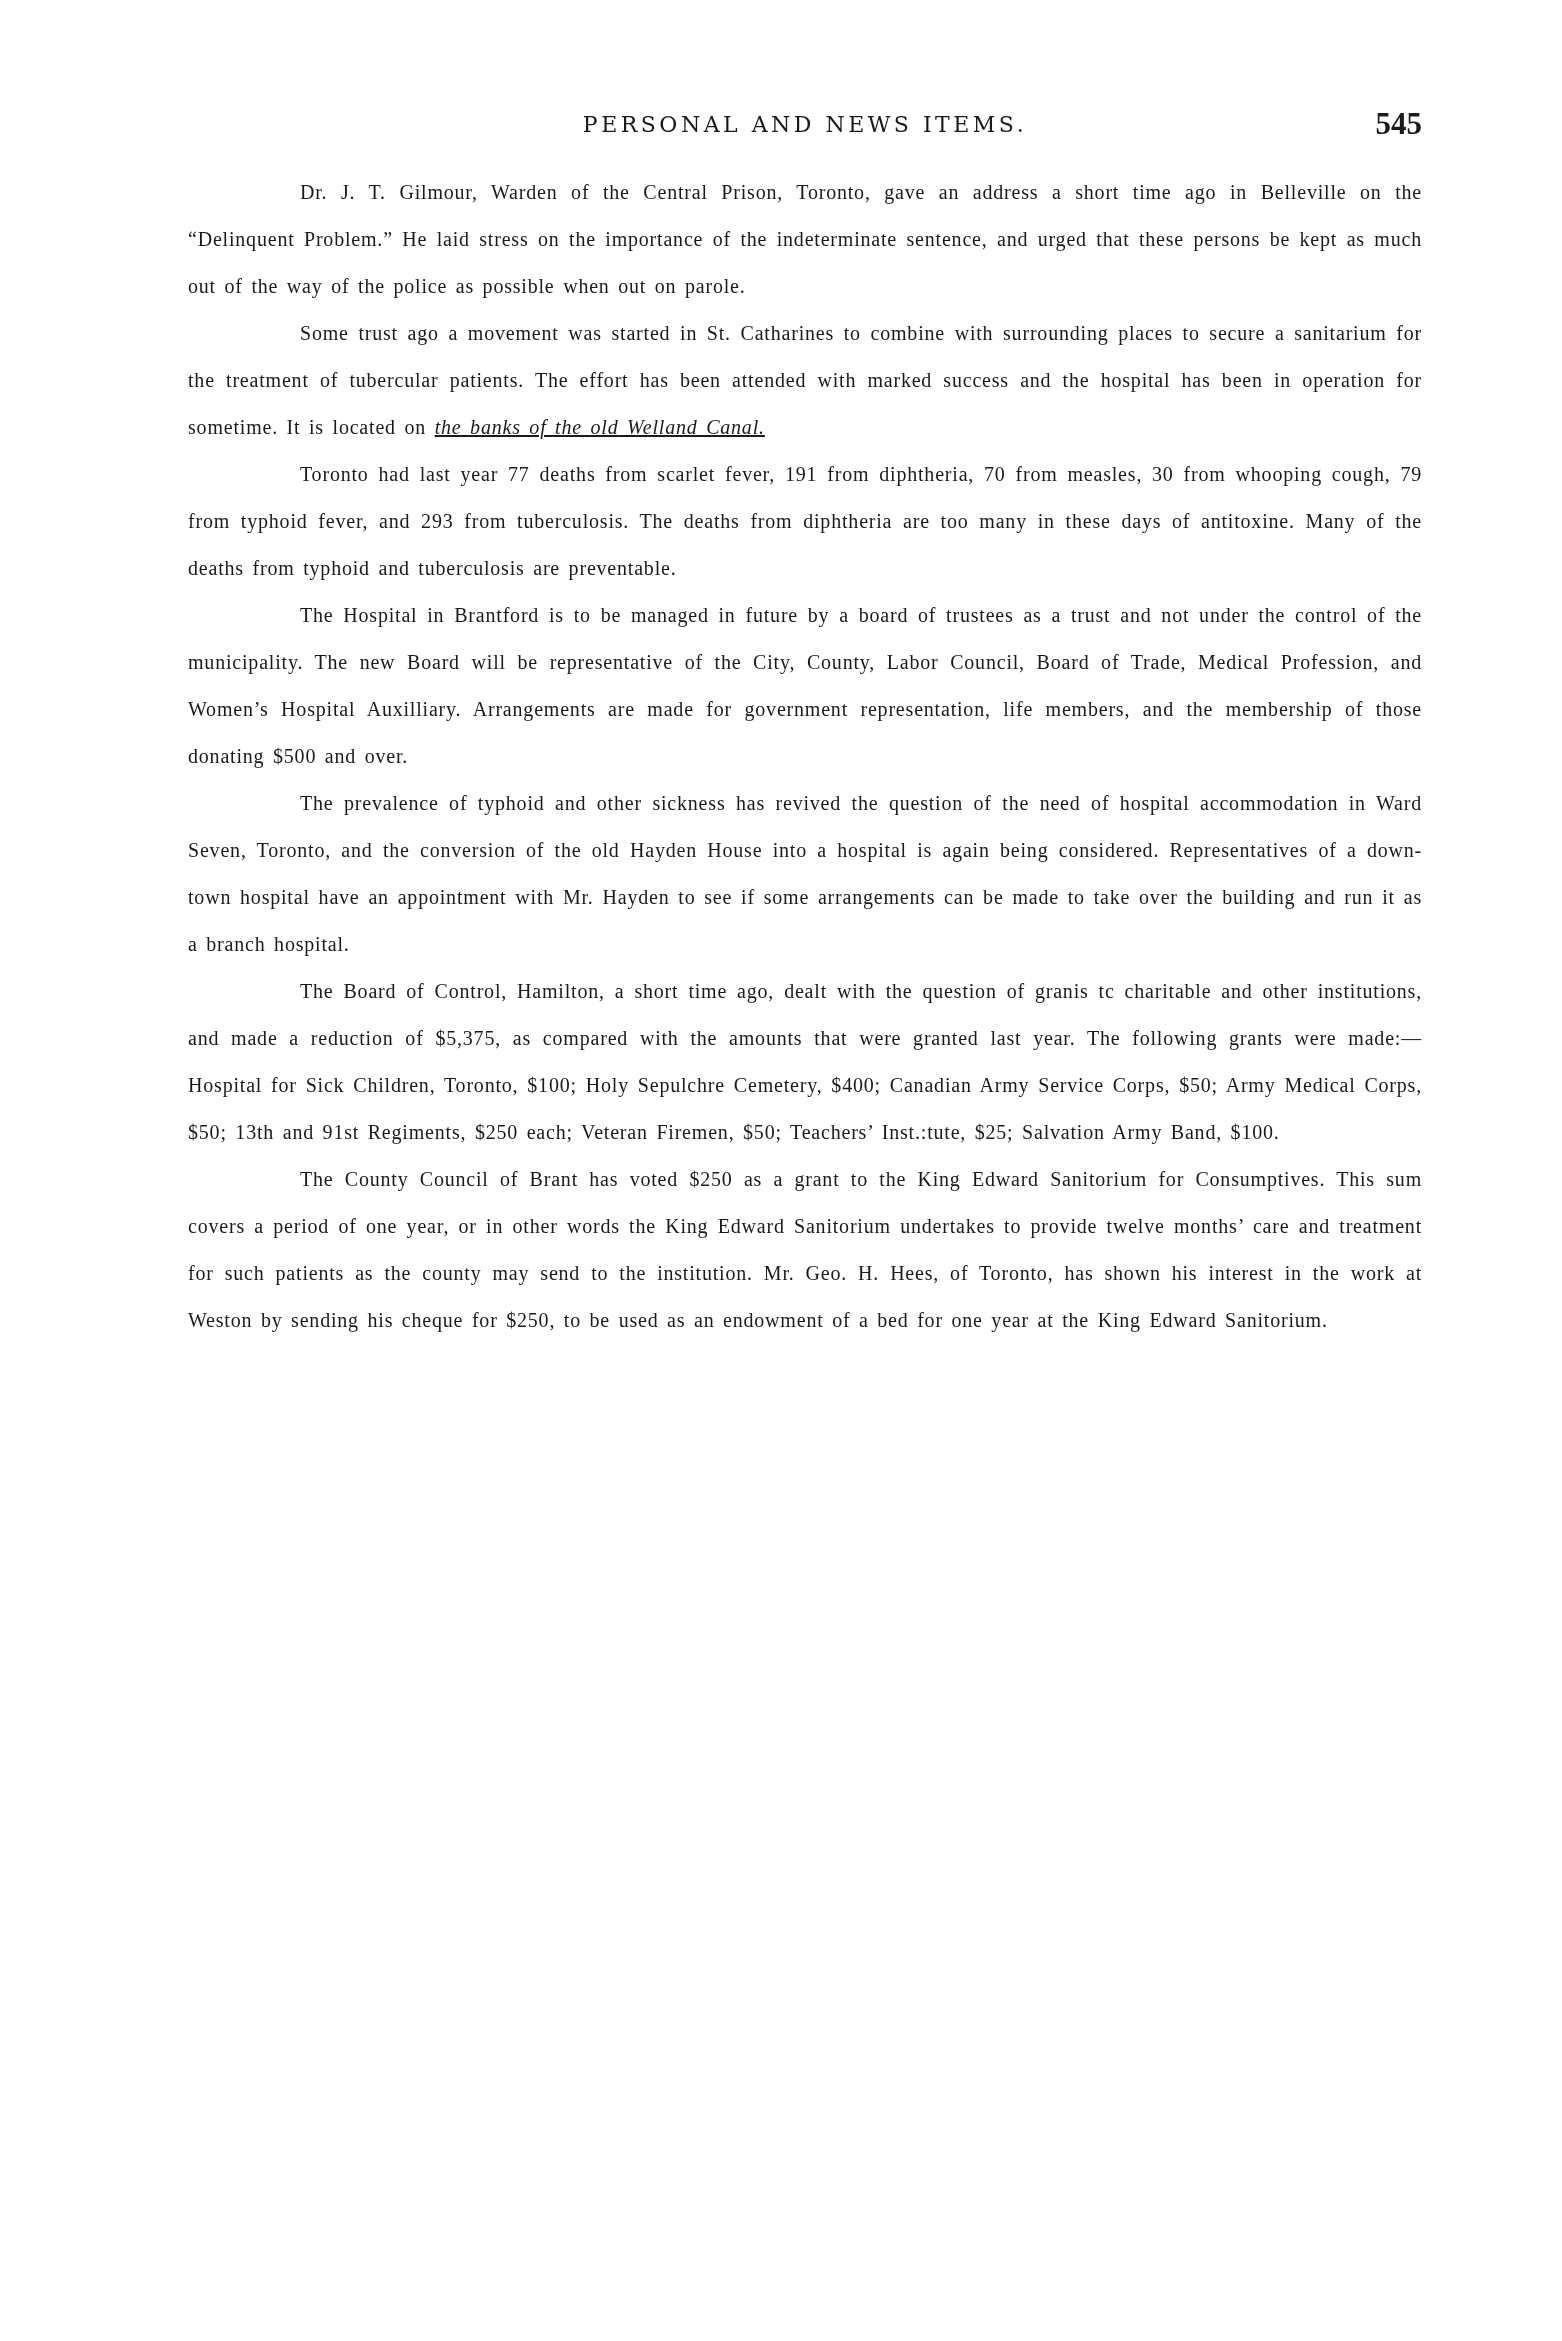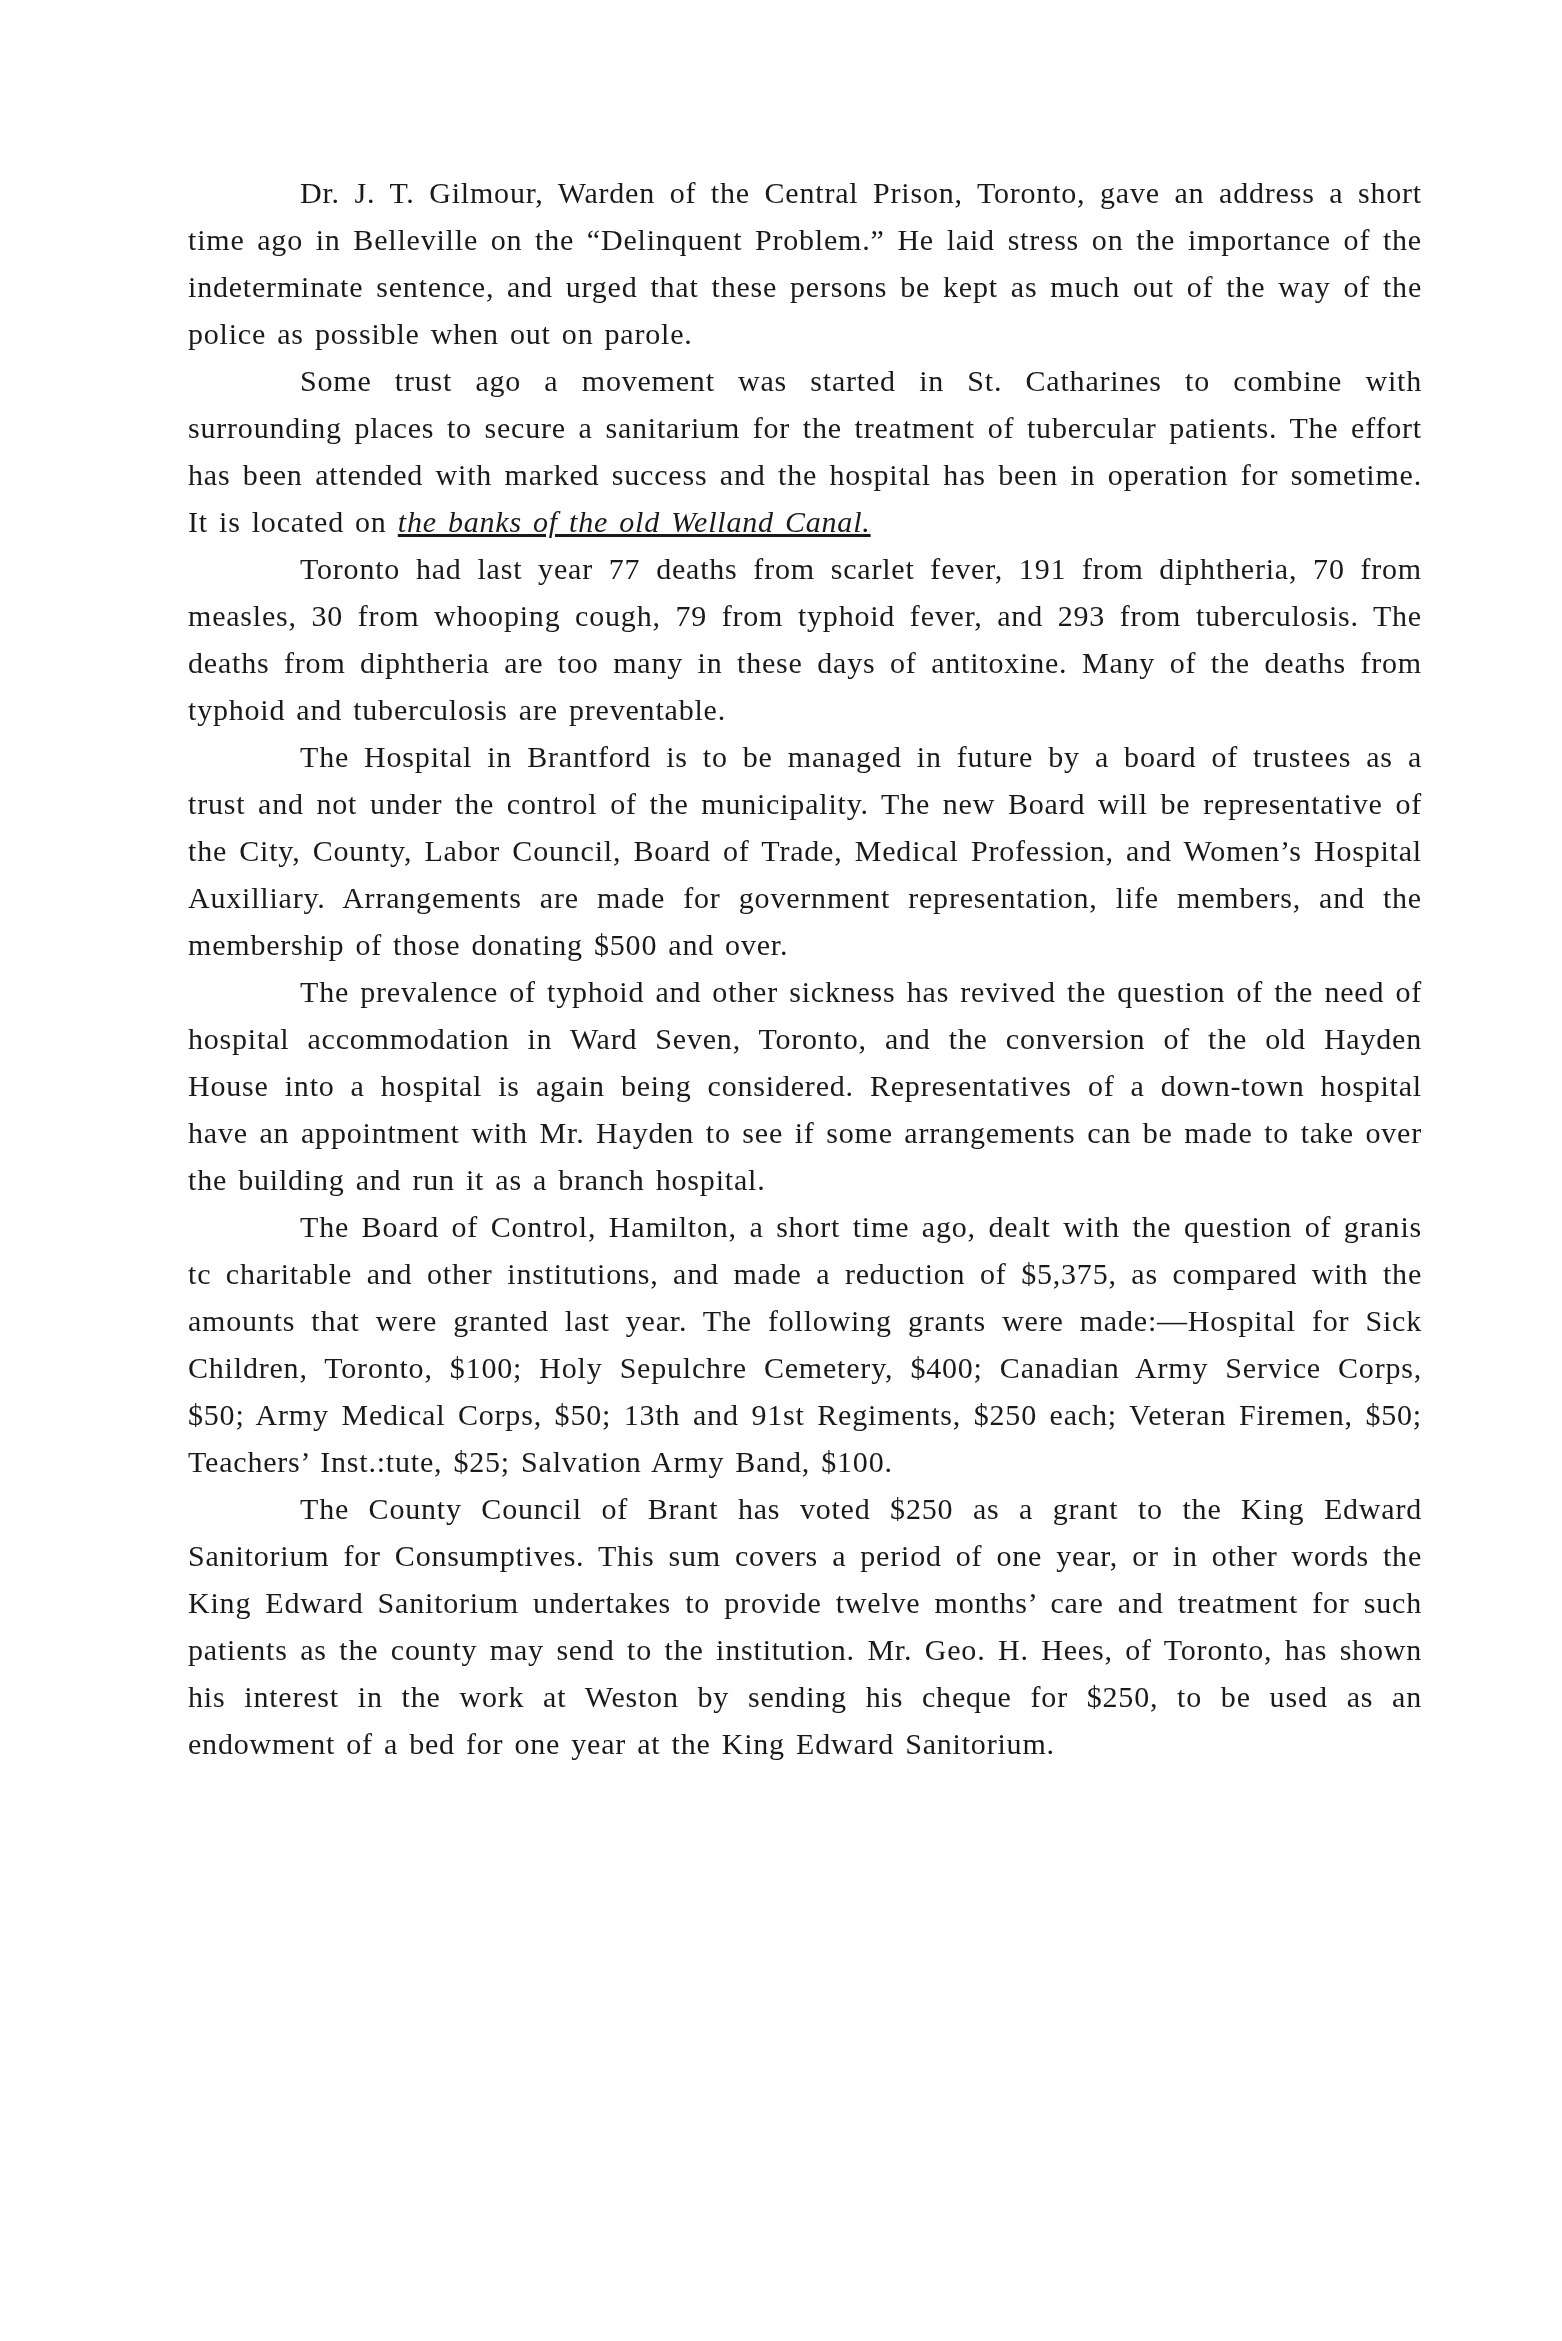--- a/index.html
+++ b/index.html
@@ -38,38 +38,42 @@
     top: 1.4px;
     font-size: 31px;
     font-family: "Liberation Serif", serif;
     font-weight: bold;
   }
   .body-text {
     position: absolute;
     top: 169px;
     left: 188px;
     width: 1234px;
-    font-size: 30px;
+    font-size: 20px;
     line-height: 47px;
     text-align: justify;
     font-family: "Liberation Serif", serif;
     letter-spacing: 0.8px;
     word-spacing: 2.8px;
   }
   .para {
     margin: 0;
     text-indent: 112px;
     text-align: justify;
   }
   .para em { font-style: italic; text-decoration: underline; }
 </style>
 </head>
 <body>
 
 <div class="page">
+  <div class="running-head">
+    <div class="running-title">PERSONAL AND NEWS ITEMS.</div>
+    <div class="page-number">545</div>
+  </div>
 
   <div class="body-text">
     <p class="para">Dr. J. T. Gilmour, Warden of the Central Prison, Toronto, gave an address a short time ago in Belleville on the “Delinquent Problem.”  He laid stress on the importance of the indeterminate sentence, and urged that these persons be kept as much out of the way of the police as possible when out on parole.</p>
     <p class="para"><span>Some trust ago a movement was started in St. Catharines to combine with surrounding places to secure a sanitarium for the treatment of tubercular patients.  The effort has been attended with marked success and the hospital has been in operation for sometime.  It is located on </span><em>the banks of the old Welland Canal.</em></p>
     <p class="para">Toronto had last year 77 deaths from scarlet fever, 191 from diphtheria, 70 from measles, 30 from whooping cough, 79 from typhoid fever, and 293 from tuberculosis.  The deaths from diphtheria are too many in these days of antitoxine.  Many of the deaths from typhoid and tuberculosis are preventable.</p>
     <p class="para">The Hospital in Brantford is to be managed in future by a board of trustees as a trust and not under the control of the municipality.  The new Board will be representative of the City, County, Labor Council, Board of Trade, Medical Profession, and Women’s Hospital Auxilliary.  Arrangements are made for government representation, life members, and the membership of those donating $500 and over.</p>
     <p class="para">The prevalence of typhoid and other sickness has revived the question of the need of hospital accommodation in Ward Seven, Toronto, and the conversion of the old Hayden House into a hospital is again being considered.  Representatives of a down-town hospital have an appointment with Mr. Hayden to see if some arrangements can be made to take over the building and run it as a branch hospital.</p>
     <p class="para">The Board of Control, Hamilton, a short time ago, dealt with the question of granis tc charitable and other institutions, and made a reduction of $5,375, as compared with the amounts that were granted last year.  The following grants were made:—Hospital for Sick Children, Toronto, $100; Holy Sepulchre Cemetery, $400; Canadian Army Service Corps, $50; Army Medical Corps, $50; 13th and 91st Regiments, $250 each; Veteran Firemen, $50; Teachers’ Inst.:tute, $25; Salvation Army Band, $100.</p>
     <p class="para">The County Council of Brant has voted $250 as a grant to the King Edward Sanitorium for Consumptives.  This sum covers a period of one year, or in other words the King Edward Sanitorium undertakes to provide twelve months’ care and treatment for such patients as the county may send to the institution.  Mr. Geo. H. Hees, of Toronto, has shown his interest in the work at Weston by sending his cheque for $250, to be used as an endowment of a bed for one year at the King Edward Sanitorium.</p>
   </div>

